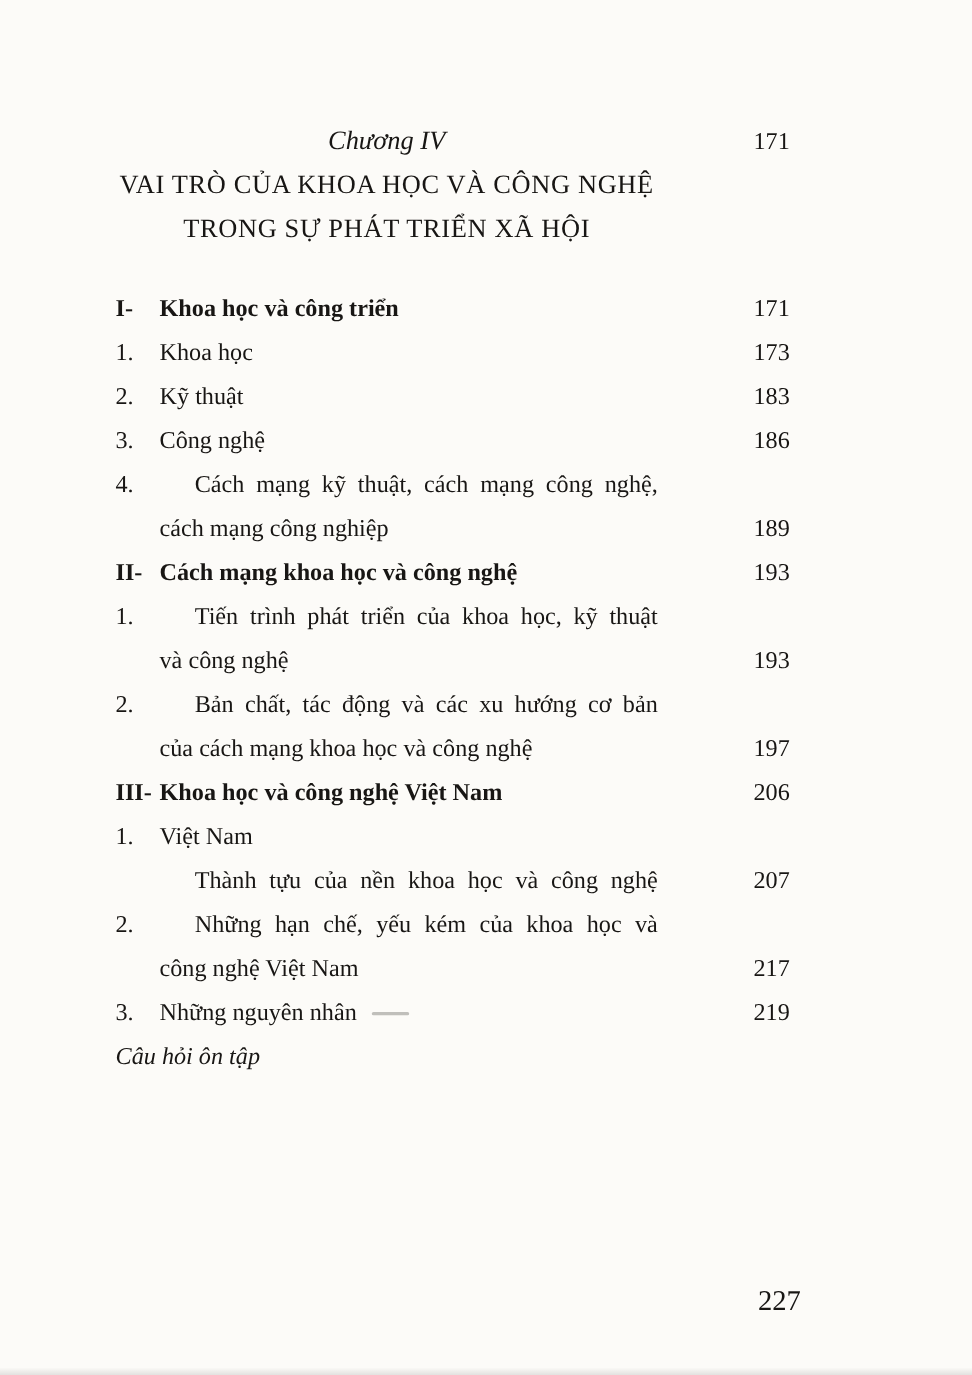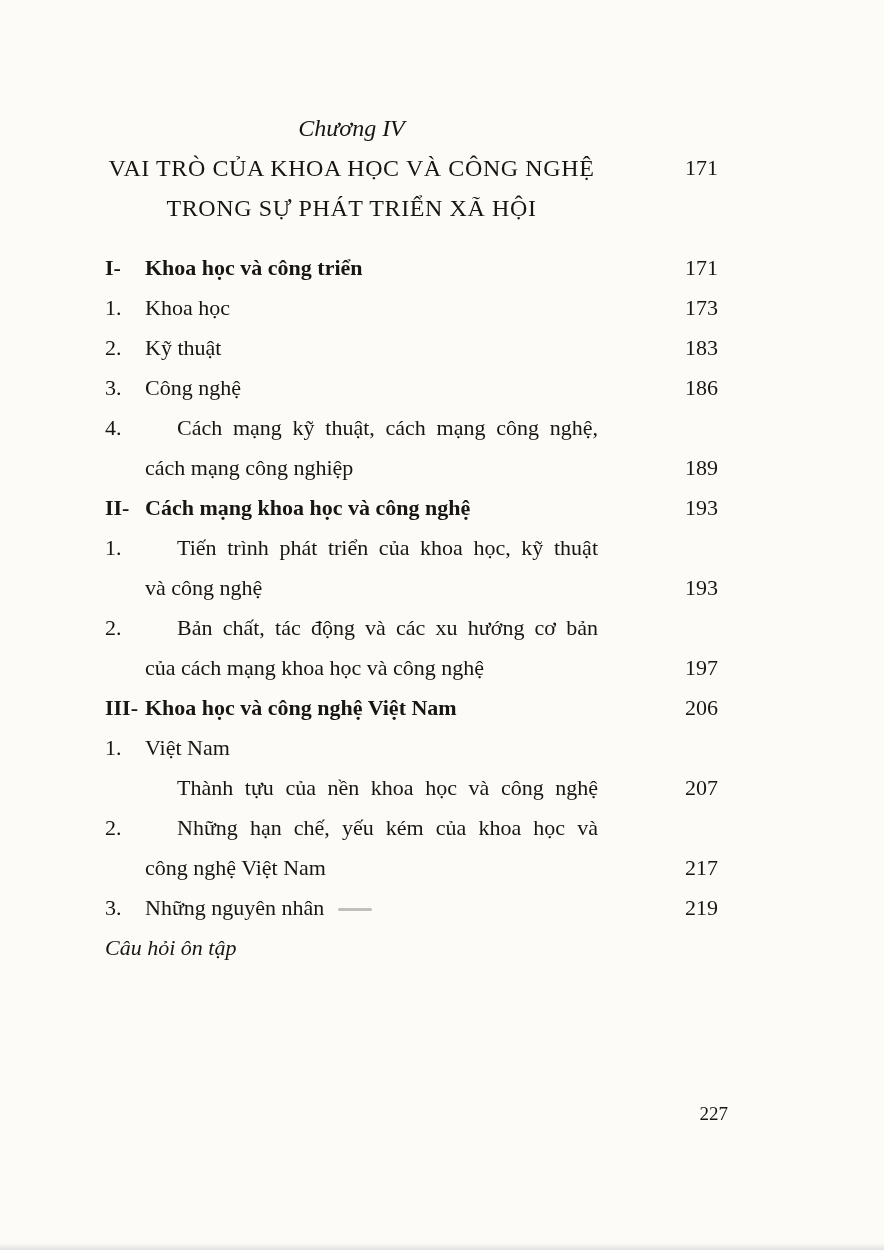--- a/index.html
+++ b/index.html
@@ -27,22 +27,22 @@
     position: absolute;
     left: 0; right: 0; bottom: 0;
     height: 7px;
     background: linear-gradient(to bottom, rgba(0,0,0,0), rgba(0,0,0,0.10));
     pointer-events: none;
   }
 
   
   .header {
     display: flex;
-    align-items: center;
-    margin-bottom: 20px;
+    align-items: flex-start;
+    margin-bottom: 32px;
   }
   .title-block {
     width: 493px;
     text-align: center;
   }
   .chapter-label {
     font-style: italic;
     font-size: 24px;
     line-height: 40px;
   }
@@ -111,23 +111,23 @@
     width: 34px;
     height: 3px;
     margin-left: 14px;
     background: rgba(120,118,112,0.45);
     border-radius: 2px;
   }
 
   
   .footer {
     position: absolute;
-    top: 1099px;
+    top: 1168px;
     right: 156px;
-    font-size: 19px;
+    font-size: 26px;
     line-height: 30px;
   }
 </style>
 </head>
 <body>
 
 <div class="page">
 
   <div class="header">
     <div class="title-block">

